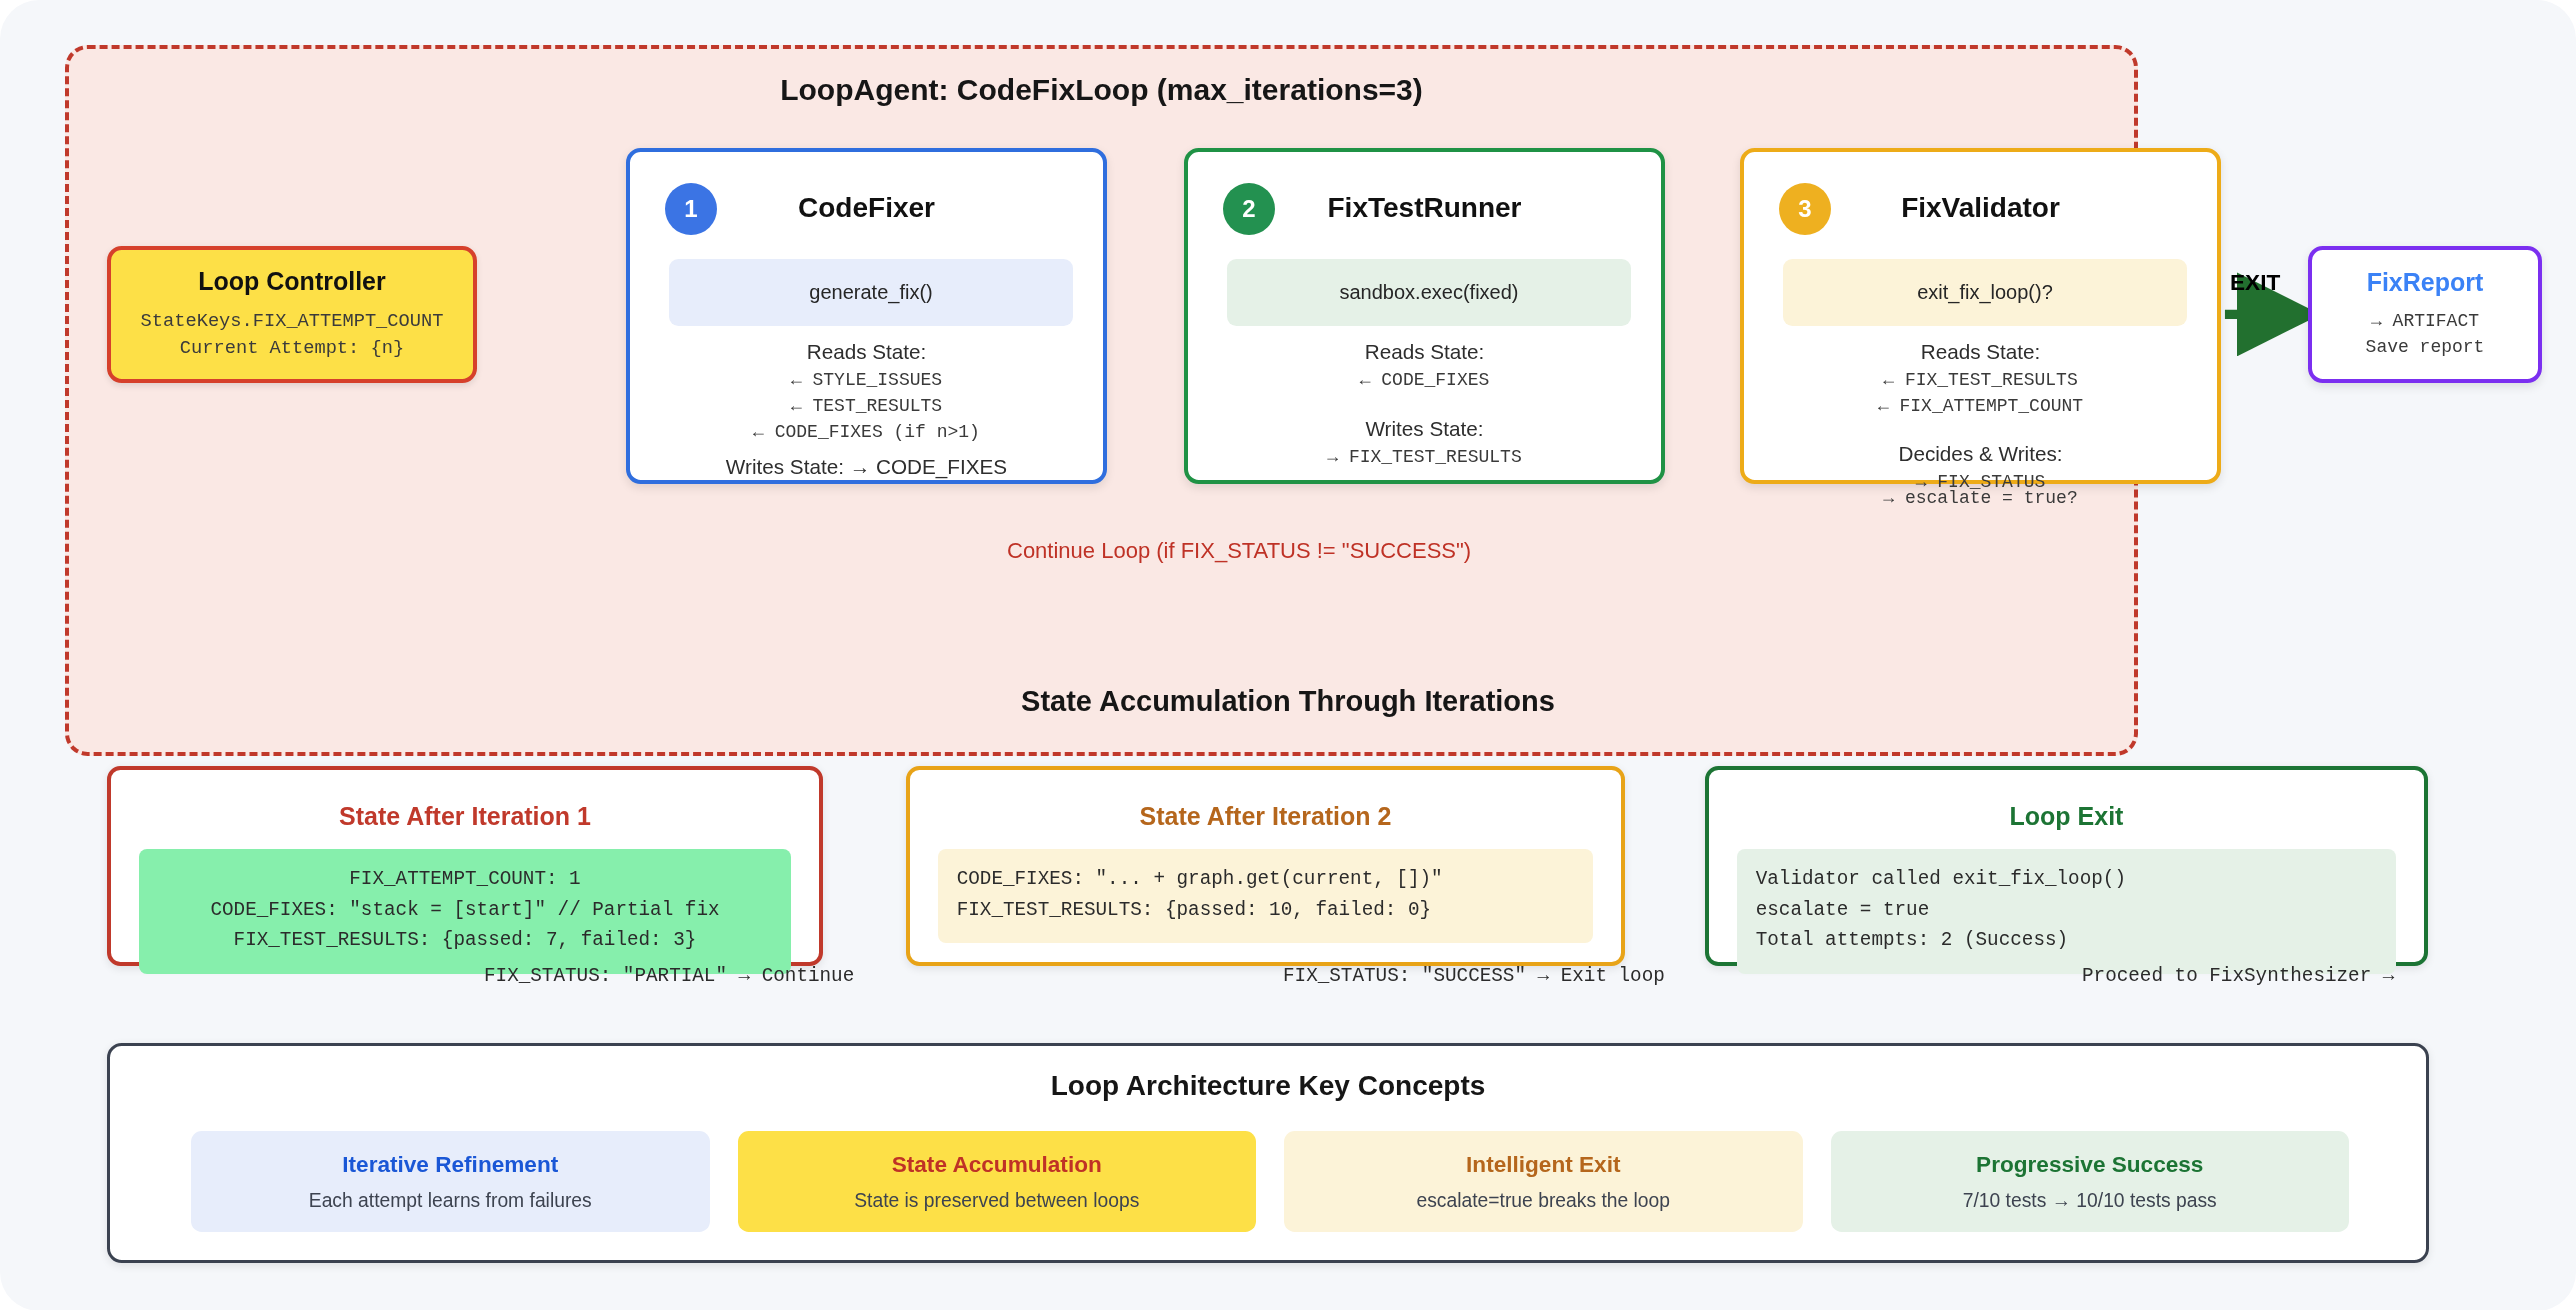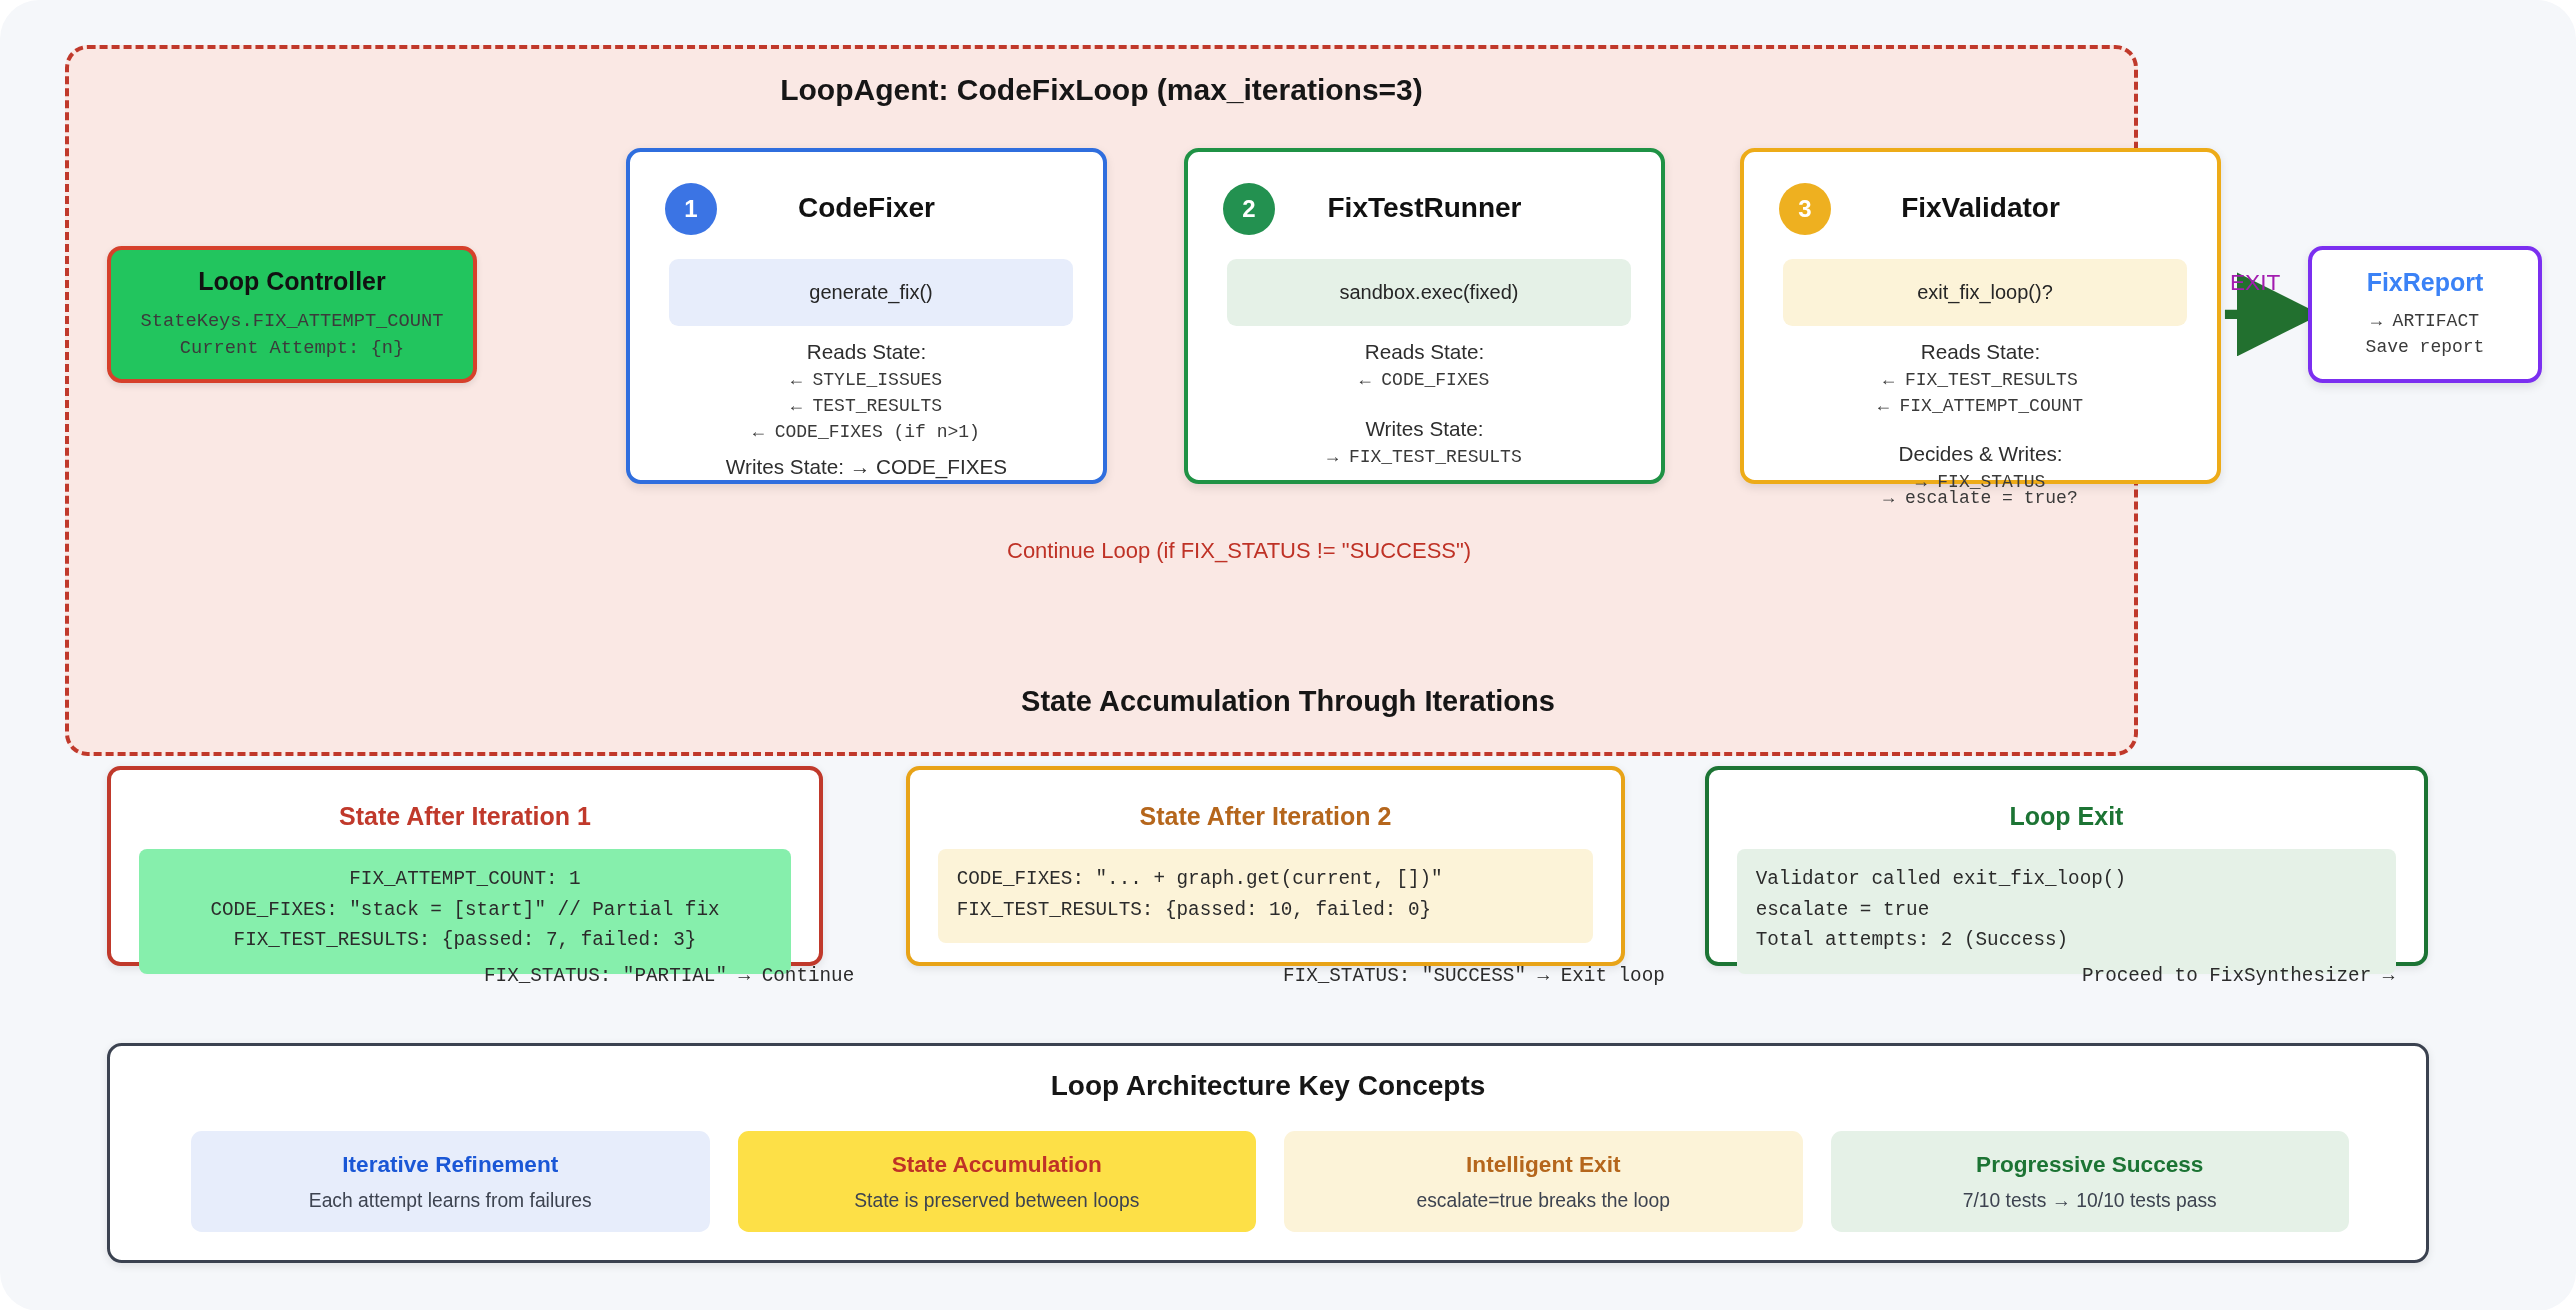--- a/index.html
+++ b/index.html
@@ -37,21 +37,21 @@
     font-size: 30px;
     font-weight: bold;
     color: #161616;
   }
 
   
   .loop-controller {
     position: absolute;
     left: 107px; top: 246px;
     width: 370px; height: 137px;
-    background: #22c55e;
+    background: #fde047;
     border: 4px solid #d6402b;
     border-radius: 14.7px;
     box-sizing: border-box;
     box-shadow: 0 2.7px 6.7px rgba(0,0,0,0.10);
     display: flex; flex-direction: column;
     align-items: center; justify-content: center;
   }
   .loop-controller .lc-title {
     font-size: 25px; font-weight: bold; color: #111;
     margin-bottom: 12px;
@@ -155,21 +155,21 @@
 
   
   .svg-layer {
     position: absolute; left: 0; top: 0;
     width: 2576px; height: 1311px;
     pointer-events: none;
   }
   .exit-label {
     position: absolute;
     left: 2230px; top: 270px;
-    font-size: 22.6px; font-weight: normal; color: #a21caf;
+    font-size: 22.6px; font-weight: bold; color: #000000;
   }
   .continue-label {
     position: absolute;
     left: 1007px; top: 538px;
     font-size: 22px; color: #bf3226;
   }
 
   
   .section-title {
     position: absolute;

